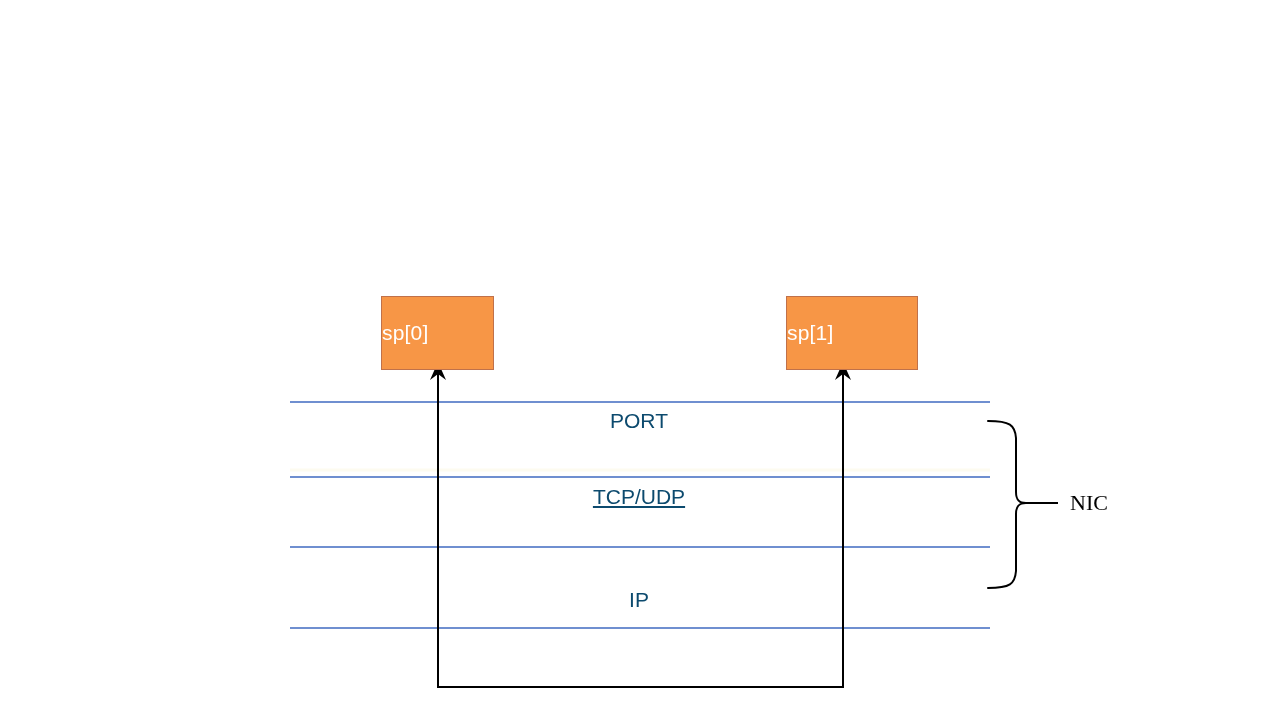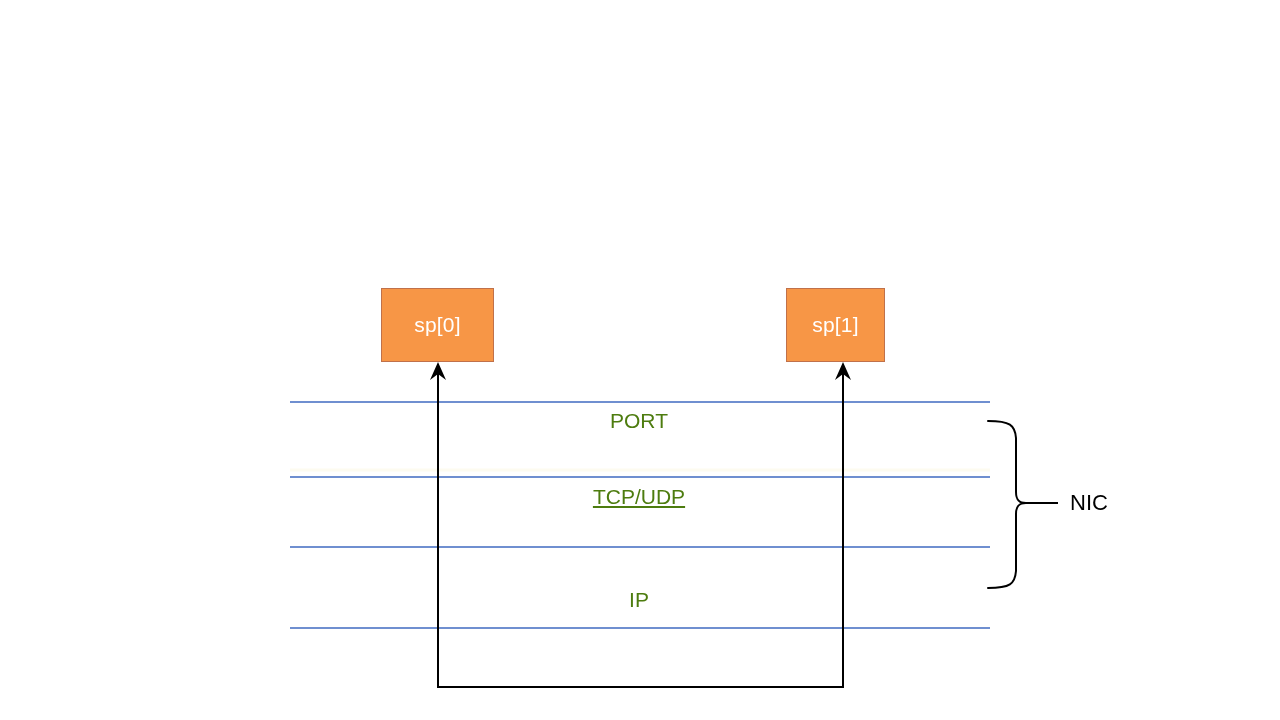--- a/index.html
+++ b/index.html
@@ -25,58 +25,59 @@
     width: 1280px;
     height: 720px;
   }
   .node-box {
     position: absolute;
     box-sizing: border-box;
     background: #f79646;
     border: 1px solid #c0714a;
     display: flex;
     align-items: center;
-    justify-content: center;
+    justify-content: flex-start;
     color: #ffffff;
     font-size: 21px;
     font-family: "Liberation Sans", sans-serif;
     letter-spacing: 0.2px;
+    margin-top: 8px;
   }
   #box-sp0 {
     left: 381px;
     top: 288px;
     width: 113px;
     height: 74px;
   }
   #box-sp1 {
     left: 786px;
     top: 288px;
-    width: 99px;
+    width: 132px;
     height: 74px;
   }
   .layer-label {
     position: absolute;
-    color: #4d7c0f;
+    color: #0c4a6e;
     font-size: 21px;
     font-family: "Liberation Sans", sans-serif;
     text-align: center;
     white-space: nowrap;
     transform: translate(-50%, -50%);
   }
   #label-port   { left: 639px; top: 421px; }
   #label-tcpudp { left: 639px; top: 497px; text-decoration: underline; }
   #label-ip     { left: 639px; top: 569px; margin-top: 31px; }
   #label-nic {
     position: absolute;
     left: 1070px;
     top: 503px;
     transform: translateY(-50%);
     color: #000000;
     font-size: 22px;
-    font-family: Liberation Sans, sans-serif;
+    font-family: Liberation Serif, serif;
     white-space: nowrap;
   }
 </style>
 </head>
 <body>
 
 <div id="canvas">
 
   <svg id="diagram-svg" viewBox="0 0 1280 720" xmlns="http://www.w3.org/2000/svg">
 

